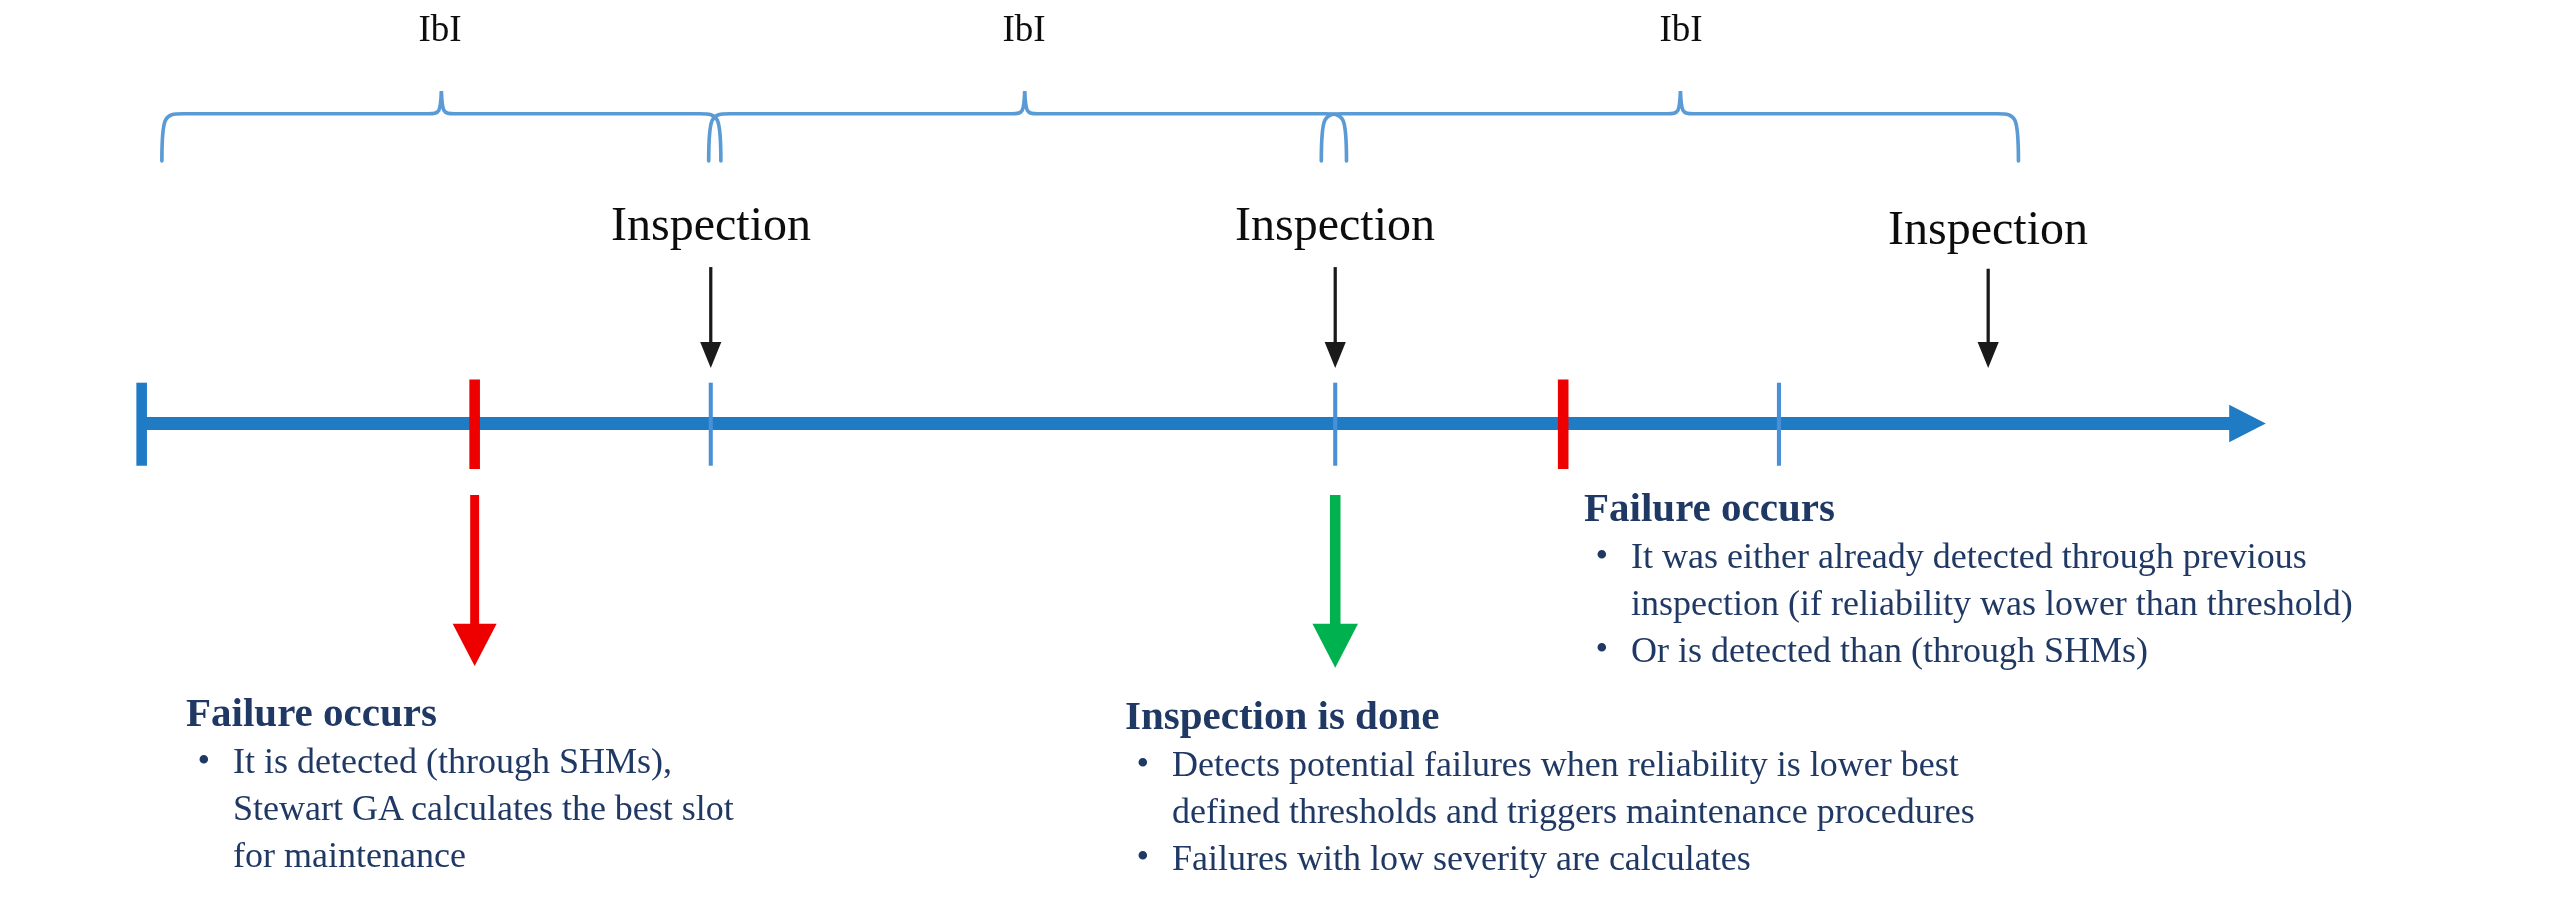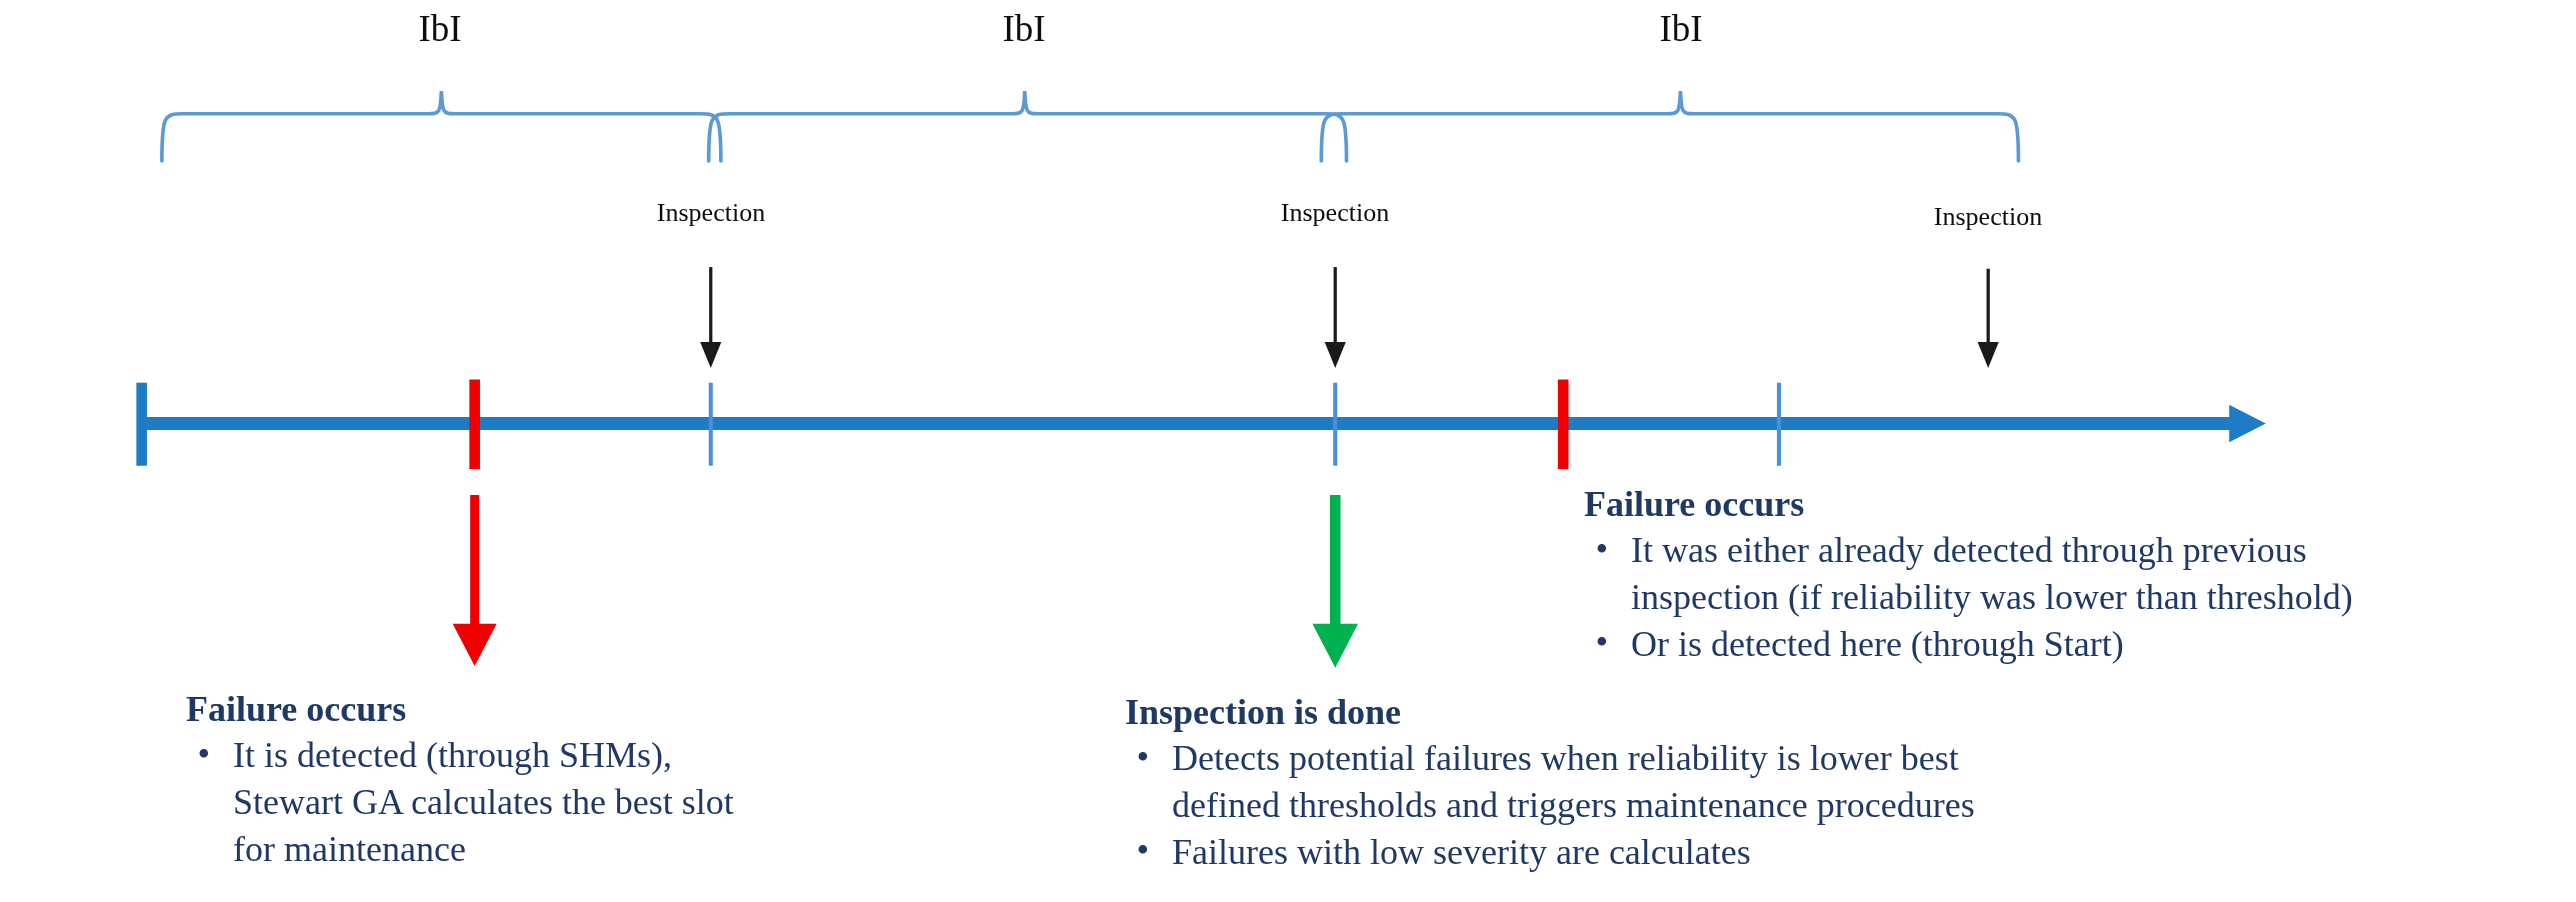--- a/index.html
+++ b/index.html
@@ -23,21 +23,21 @@
     white-space:nowrap;
     transform:translateX(-50%);
   }
 
   
   .brace-layer{position:absolute;left:0;top:0;width:2576px;height:195px;pointer-events:none;}
 
   
   .inspection-label{
     font-family:"Liberation Serif","DejaVu Serif",serif;
-    font-size:26px;
+    font-size:48px;
     color:#0d0d0d;
     white-space:nowrap;
     line-height:1;
     transform:translateX(-50%);
   }
 
   
   .start-label{
     font-family:"Liberation Serif","DejaVu Serif",serif;
     font-size:37px;
@@ -50,21 +50,21 @@
   .axis-layer{position:absolute;left:0;top:0;width:2576px;height:903px;pointer-events:none;}
 
   
   .callout{
     position:absolute;
     font-family:"Liberation Serif","DejaVu Serif",serif;
     color:#1F3864;
   }
   .callout .c-title{
     font-weight:bold;
-    font-size:36px;
+    font-size:41px;
     line-height:1.16;
     margin:0 0 1.6px 0;
     color:#1F3864;
     white-space:nowrap;
   }
   .callout ul{
     list-style:none;
     margin:0;
     padding:0;
   }
@@ -180,19 +180,19 @@
   <div class="callout" style="left:1584px;top:484px;width:989px;">
     <div class="c-title">Failure occurs</div>
     <ul>
       <li>
         <span class="bullet">•</span>
         <span class="txt">It was either already detected through previous
 inspection (if reliability was lower than threshold)</span>
       </li>
       <li>
         <span class="bullet">•</span>
-        <span class="txt">Or is detected here (through Start)</span>
+        <span class="txt">Or is detected than (through SHMs)</span>
       </li>
     </ul>
   </div>
 
 </div>
 
 
 </body></html>

